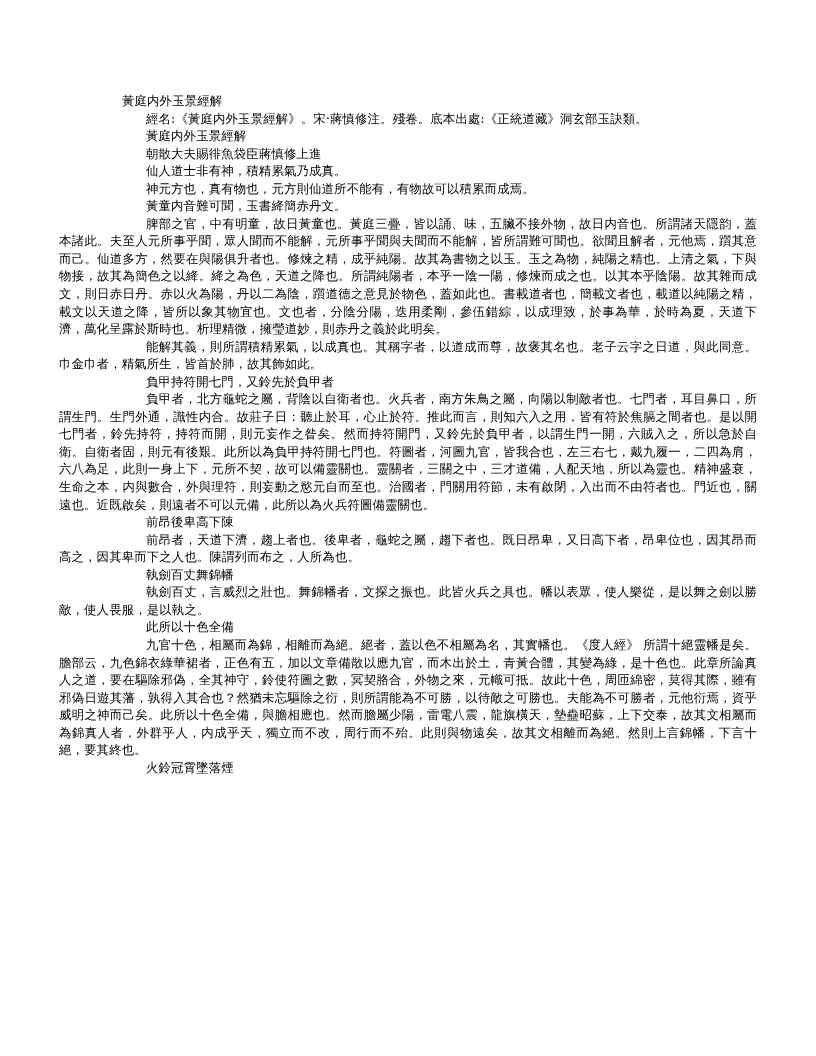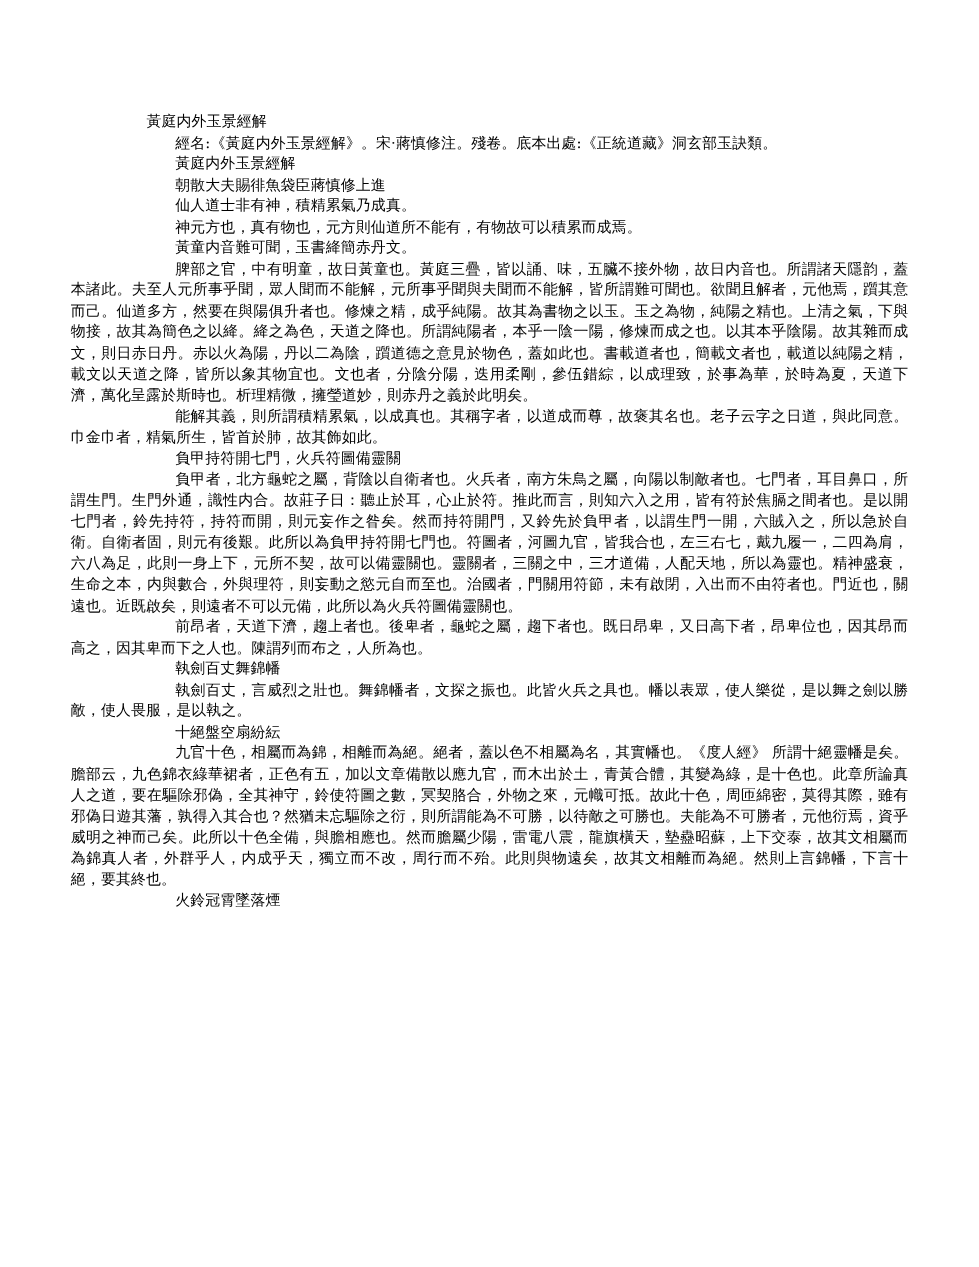--- a/index.html
+++ b/index.html
@@ -67,31 +67,32 @@
 
     <p class="p indent2">神元方也，真有物也，元方則仙道所不能有，有物故可以積累而成焉。</p>
 
     <p class="p indent2">黃童内音難可聞，玉書絳簡赤丹文。</p>
 
     <p class="p body-p">脾部之官，中有明童，故日黃童也。黃庭三疊，皆以誦、味，五臟不接外物，故日内音也。所謂諸天隱韵，蓋本諸此。夫至人元所事乎聞，眾人聞而不能解，元所事乎聞與夫聞而不能解，皆所謂難可聞也。欲聞且解者，元他焉，躓其意而己。仙道多方，然要在與陽俱升者也。修煉之精，成乎純陽。故其為書物之以玉。玉之為物，純陽之精也。上清之氣，下與物接，故其為簡色之以絳。絳之為色，天道之降也。所謂純陽者，本乎一陰一陽，修煉而成之也。以其本乎陰陽。故其雜而成文，則日赤日丹。赤以火為陽，丹以二為陰，躓道德之意見於物色，蓋如此也。書載道者也，簡載文者也，載道以純陽之精，載文以天道之降，皆所以象其物宜也。文也者，分陰分陽，迭用柔剛，參伍錯綜，以成理致，於事為華，於時為夏，天道下濟，萬化呈露於斯時也。析理精微，擁瑩道妙，則赤丹之義於此明矣。</p>
 
 
     <p class="p body-p">能解其義，則所謂積精累氣，以成真也。其稱字者，以道成而尊，故褒其名也。老子云字之日道，與此同意。巾金巾者，精氣所生，皆首於肺，故其飾如此。</p>
 
-    <p class="p indent2">負甲持符開七門，火兵符圖備靈關</p>
+    <p class="p indent2">負甲持符開七門，又鈴先於負甲者</p>
 
     <p class="p body-p">負甲者，北方龜蛇之屬，背陰以自衛者也。火兵者，南方朱鳥之屬，向陽以制敵者也。七門者，耳目鼻口，所謂生門。生門外通，識性内合。故莊子日：聽止於耳，心止於符。推此而言，則知六入之用，皆有符於焦膈之間者也。是以開七門者，鈴先持符，持符而開，則元妄作之昝矣。然而持符開門，又鈴先於負甲者，以謂生門一開，六賊入之，所以急於自衛。自衛者固，則元有後艱。此所以為負甲持符開七門也。符圖者，河圖九官，皆我合也，左三右七，戴九履一，二四為肩，六八為足，此則一身上下，元所不契，故可以備靈關也。靈關者，三關之中，三才道備，人配天地，所以為靈也。精神盛衰，生命之本，内與數合，外與理符，則妄動之慾元自而至也。治國者，門關用符節，未有啟閉，入出而不由符者也。門近也，關遠也。近既啟矣，則遠者不可以元備，此所以為火兵符圖備靈關也。</p>
 
+    <p class="p indent2">前昂後卑高下陳</p>
 
     <p class="p body-p">前昂者，天道下濟，趨上者也。後卑者，龜蛇之屬，趨下者也。既日昂卑，又日高下者，昂卑位也，因其昂而高之，因其卑而下之人也。陳謂列而布之，人所為也。</p>
 
     <p class="p indent2">執劍百丈舞錦幡</p>
 
     <p class="p body-p">執劍百丈，言威烈之壯也。舞錦幡者，文探之振也。此皆火兵之具也。幡以表眾，使人樂從，是以舞之劍以勝敵，使人畏服，是以執之。</p>
 
-    <p class="p indent2">十絕盤空扇紛紜</p>
+    <p class="p indent2">此所以十色全備</p>
 
     <p class="p body-p">九官十色，相屬而為錦，相離而為絕。絕者，蓋以色不相屬為名，其實幡也。《度人經》 所謂十絕靈幡是矣。膽部云，九色錦衣綠華裙者，正色有五，加以文章備散以應九官，而木出於土，青黃合體，其變為綠，是十色也。此章所論真人之道，要在驅除邪偽，全其神守，鈴使符圖之數，冥契胳合，外物之來，元幟可抵。故此十色，周匝綿密，莫得其際，雖有邪偽日遊其藩，孰得入其合也？然猶未忘驅除之衍，則所謂能為不可勝，以待敵之可勝也。夫能為不可勝者，元他衍焉，資乎威明之神而己矣。此所以十色全備，與膽相應也。然而膽屬少陽，雷電八震，龍旗橫天，墊蠱昭蘇，上下交泰，故其文相屬而為錦真人者，外群乎人，内成乎天，獨立而不改，周行而不殆。此則與物遠矣，故其文相離而為絕。然則上言錦幡，下言十絕，要其終也。</p>
 
     <p class="p indent2">火鈴冠霄墜落煙</p>
 
   </div>
 </div>
 
 </body></html>

